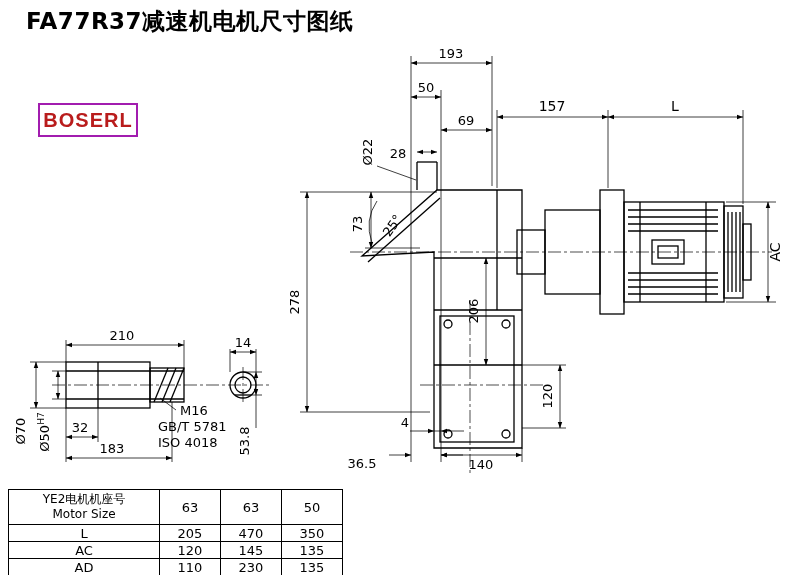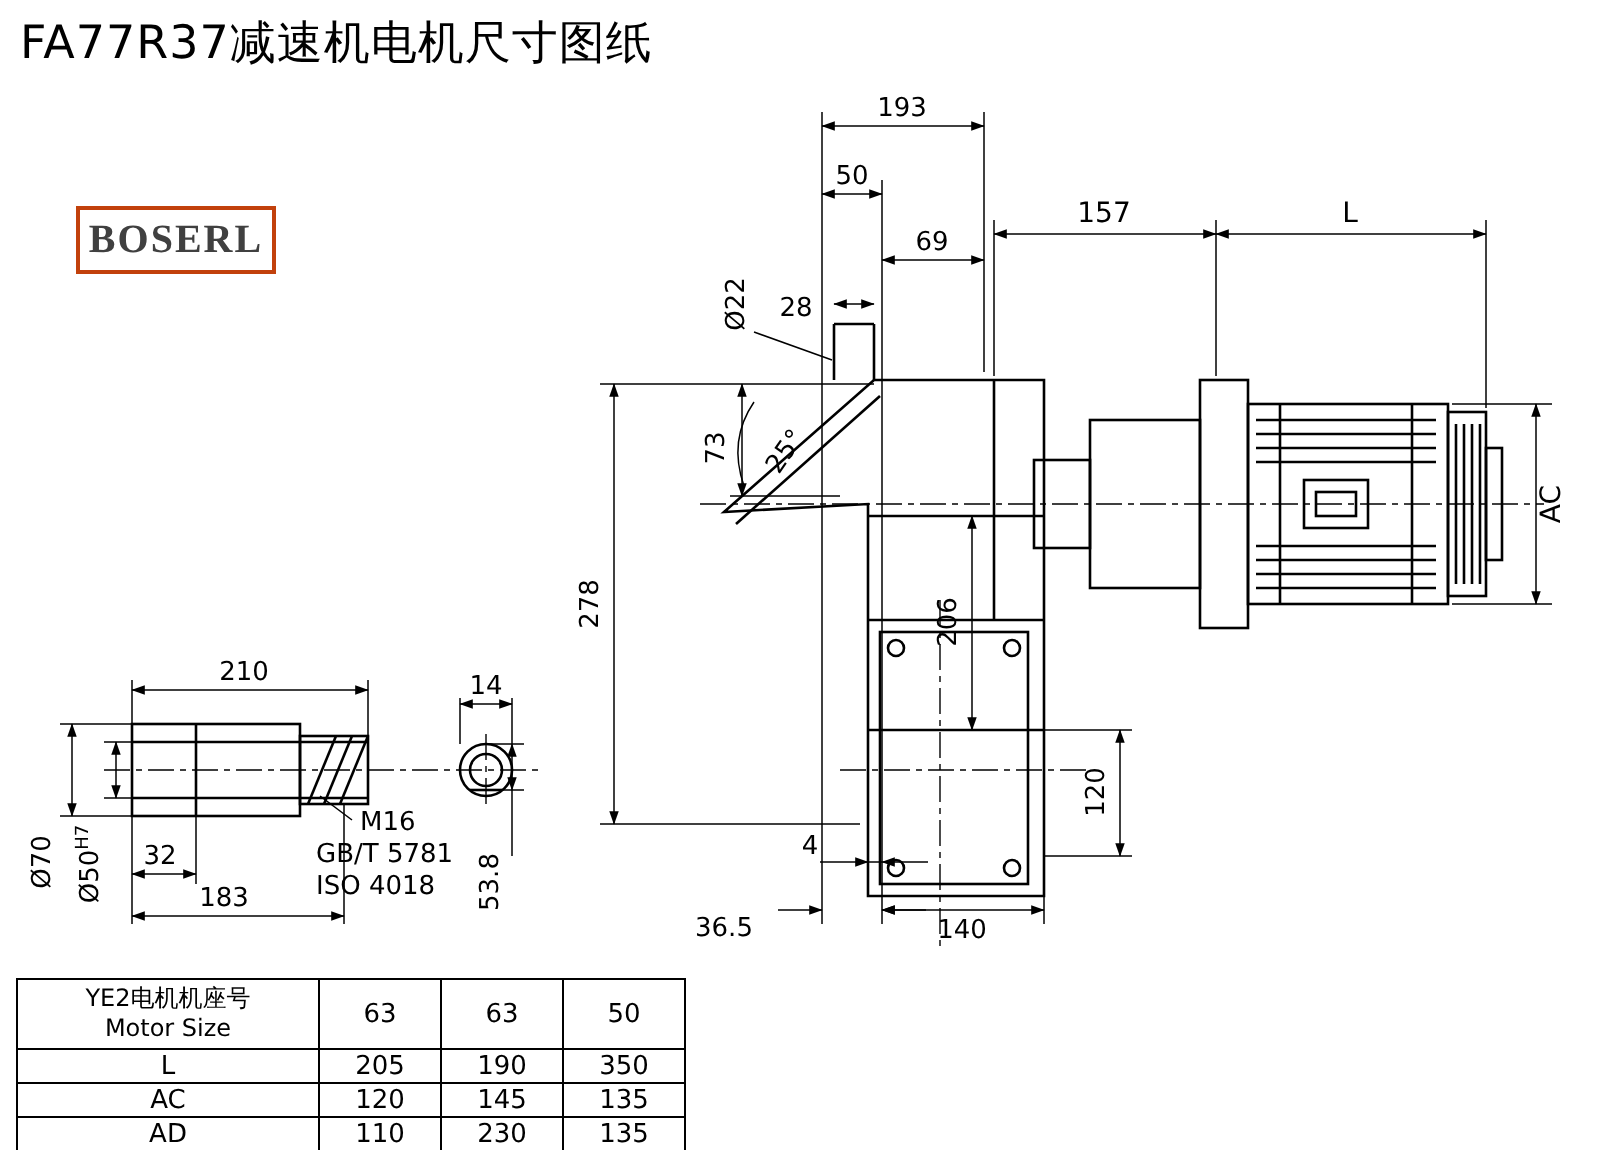--- a/index.html
+++ b/index.html
@@ -2,27 +2,27 @@
 <html><head>
 <meta charset="utf-8">
 <style>
   html,body { margin:0; padding:0; background:#fff; }
   .stage {
     position:relative; width:800px; height:575px; background:#fff;
     font-family:"DejaVu Sans","Liberation Sans",sans-serif; color:#000;
     overflow:hidden;
   }
   .title {
-    position:absolute; left:10px; top:6px;
-    font-size:23px; font-weight:normal; letter-spacing:0.5px;
+    position:absolute; left:26px; top:6px;
+    font-size:23px; font-weight:bold; letter-spacing:0.5px;
   }
   .logo {
     position:absolute; left:38px; top:103px; width:96px; height:30px;
-    border:2px solid #c2410c; display:flex; align-items:center; justify-content:center;
-    color:#404040; font-family:Liberation Serif, serif;
+    border:2px solid #a21caf; display:flex; align-items:center; justify-content:center;
+    color:#b91c1c; font-family:Liberation Sans, sans-serif;
     font-weight:bold; font-size:20px; letter-spacing:1px; background:#fff;
   }
   svg.draw { position:absolute; left:0; top:0; }
   svg .outline { stroke:#000; stroke-width:1.3; fill:none; }
   svg .thin    { stroke:#000; stroke-width:0.75; fill:none; }
   svg .cl      { stroke:#000; stroke-width:0.7; fill:none; stroke-dasharray:13 3 3 3; }
   svg .dim     { stroke:#000; stroke-width:0.75; fill:none;
                  marker-start:url(#arrS); marker-end:url(#arrE); }
   svg .arrE    { stroke:#000; stroke-width:0.75; fill:none; marker-end:url(#arrE); }
   svg text { font-family:"DejaVu Sans","Liberation Sans",sans-serif; font-size:13px; fill:#000; }
@@ -215,21 +215,21 @@
           <div>YE2电机机座号</div>
           <div>Motor Size</div>
         </td>
         <td>63</td>
         <td>63</td>
         <td>50</td>
       </tr>
       <tr>
         <td class="lbl">L</td>
         <td>205</td>
-        <td>190</td>
+        <td>470</td>
         <td>350</td>
       </tr>
       <tr>
         <td class="lbl">AC</td>
         <td>120</td>
         <td>145</td>
         <td>135</td>
       </tr>
       <tr>
         <td class="lbl">AD</td>

